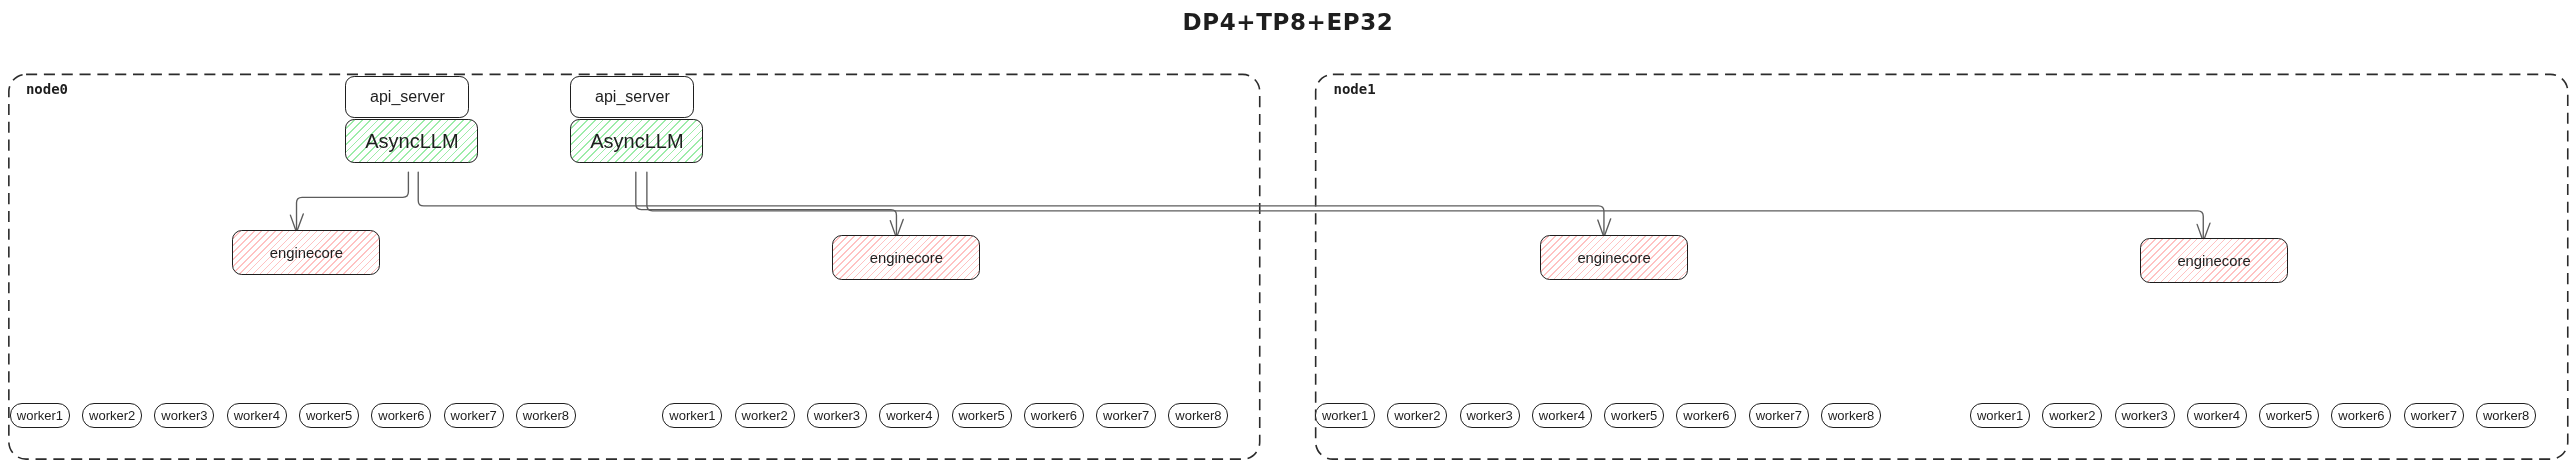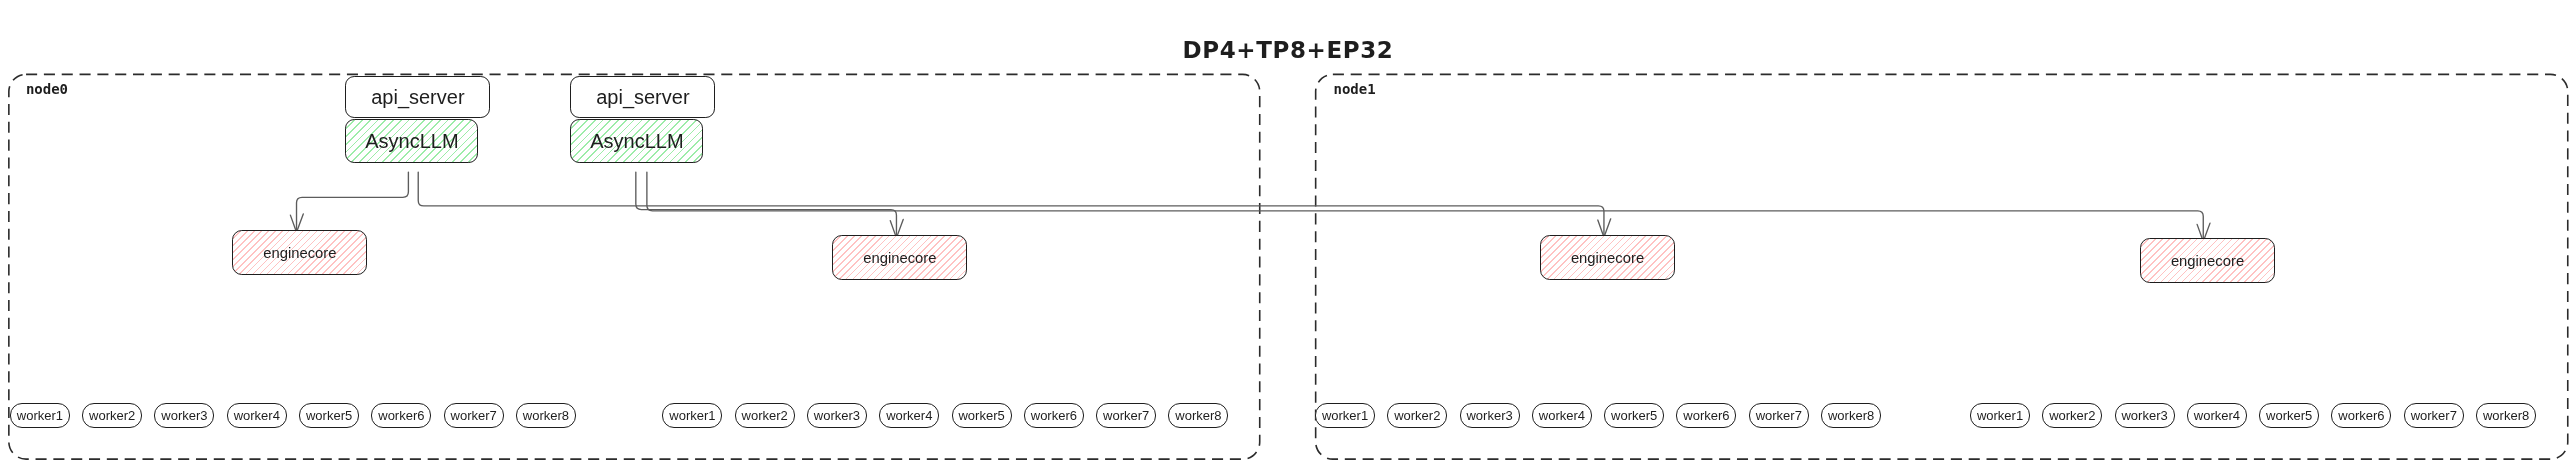--- a/index.html
+++ b/index.html
@@ -14,41 +14,41 @@
   *{box-sizing:border-box;margin:0;padding:0}
   html,body{background:var(--background)}
   .canvas{
     position:relative;width:2576px;height:469px;overflow:hidden;
     background:var(--background);color:var(--text);
     font-family:"Liberation Sans",sans-serif;
   }
   .title{
     position:absolute;top:8.6px;left:50%;transform:translateX(-50%);
     font-family:"DejaVu Sans",sans-serif;font-size:23px;font-weight:600;
-    letter-spacing:0.6px;white-space:nowrap;margin-top:28px;
+    letter-spacing:0.6px;white-space:nowrap;
   }
   .node{position:absolute;top:65px;width:1253px;height:386px}
   .node-label{
     position:absolute;left:18.5px;top:16px;
     font-family:"DejaVu Sans Mono",monospace;font-size:14px;font-weight:700;
   }
   .box{
     position:absolute;display:flex;align-items:center;justify-content:center;
     background-color:#fff;border:1.8px solid var(--box-border);
     white-space:nowrap;
   }
-  .api{width:145px;height:42px;border-radius:9.2px;font-size:20px}
+  .api{width:124px;height:42px;border-radius:9.2px;font-size:16px}
   .async{
     width:133px;height:44px;border-radius:9.2px;font-size:20px;
     background-image:repeating-linear-gradient(135deg,
       var(--hatch-green) 0px, var(--hatch-green) 1.2px,
       transparent 1.2px, transparent 5.5px);
   }
   .engine{
-    width:135px;height:45px;border-radius:9.8px;font-size:14.8px;
+    width:148px;height:45px;border-radius:9.8px;font-size:14.8px;
     background-image:repeating-linear-gradient(135deg,
       var(--hatch-red) 0px, var(--hatch-red) 1.1px,
       transparent 1.1px, transparent 4.9px);
   }
   .worker-row{position:absolute;top:338px;display:flex;gap:12.3px}
   .worker{
     width:60px;height:25px;border:1.6px solid var(--box-border);
     border-radius:12px;background:#fff;
     display:flex;align-items:center;justify-content:center;font-size:13px;
   }

